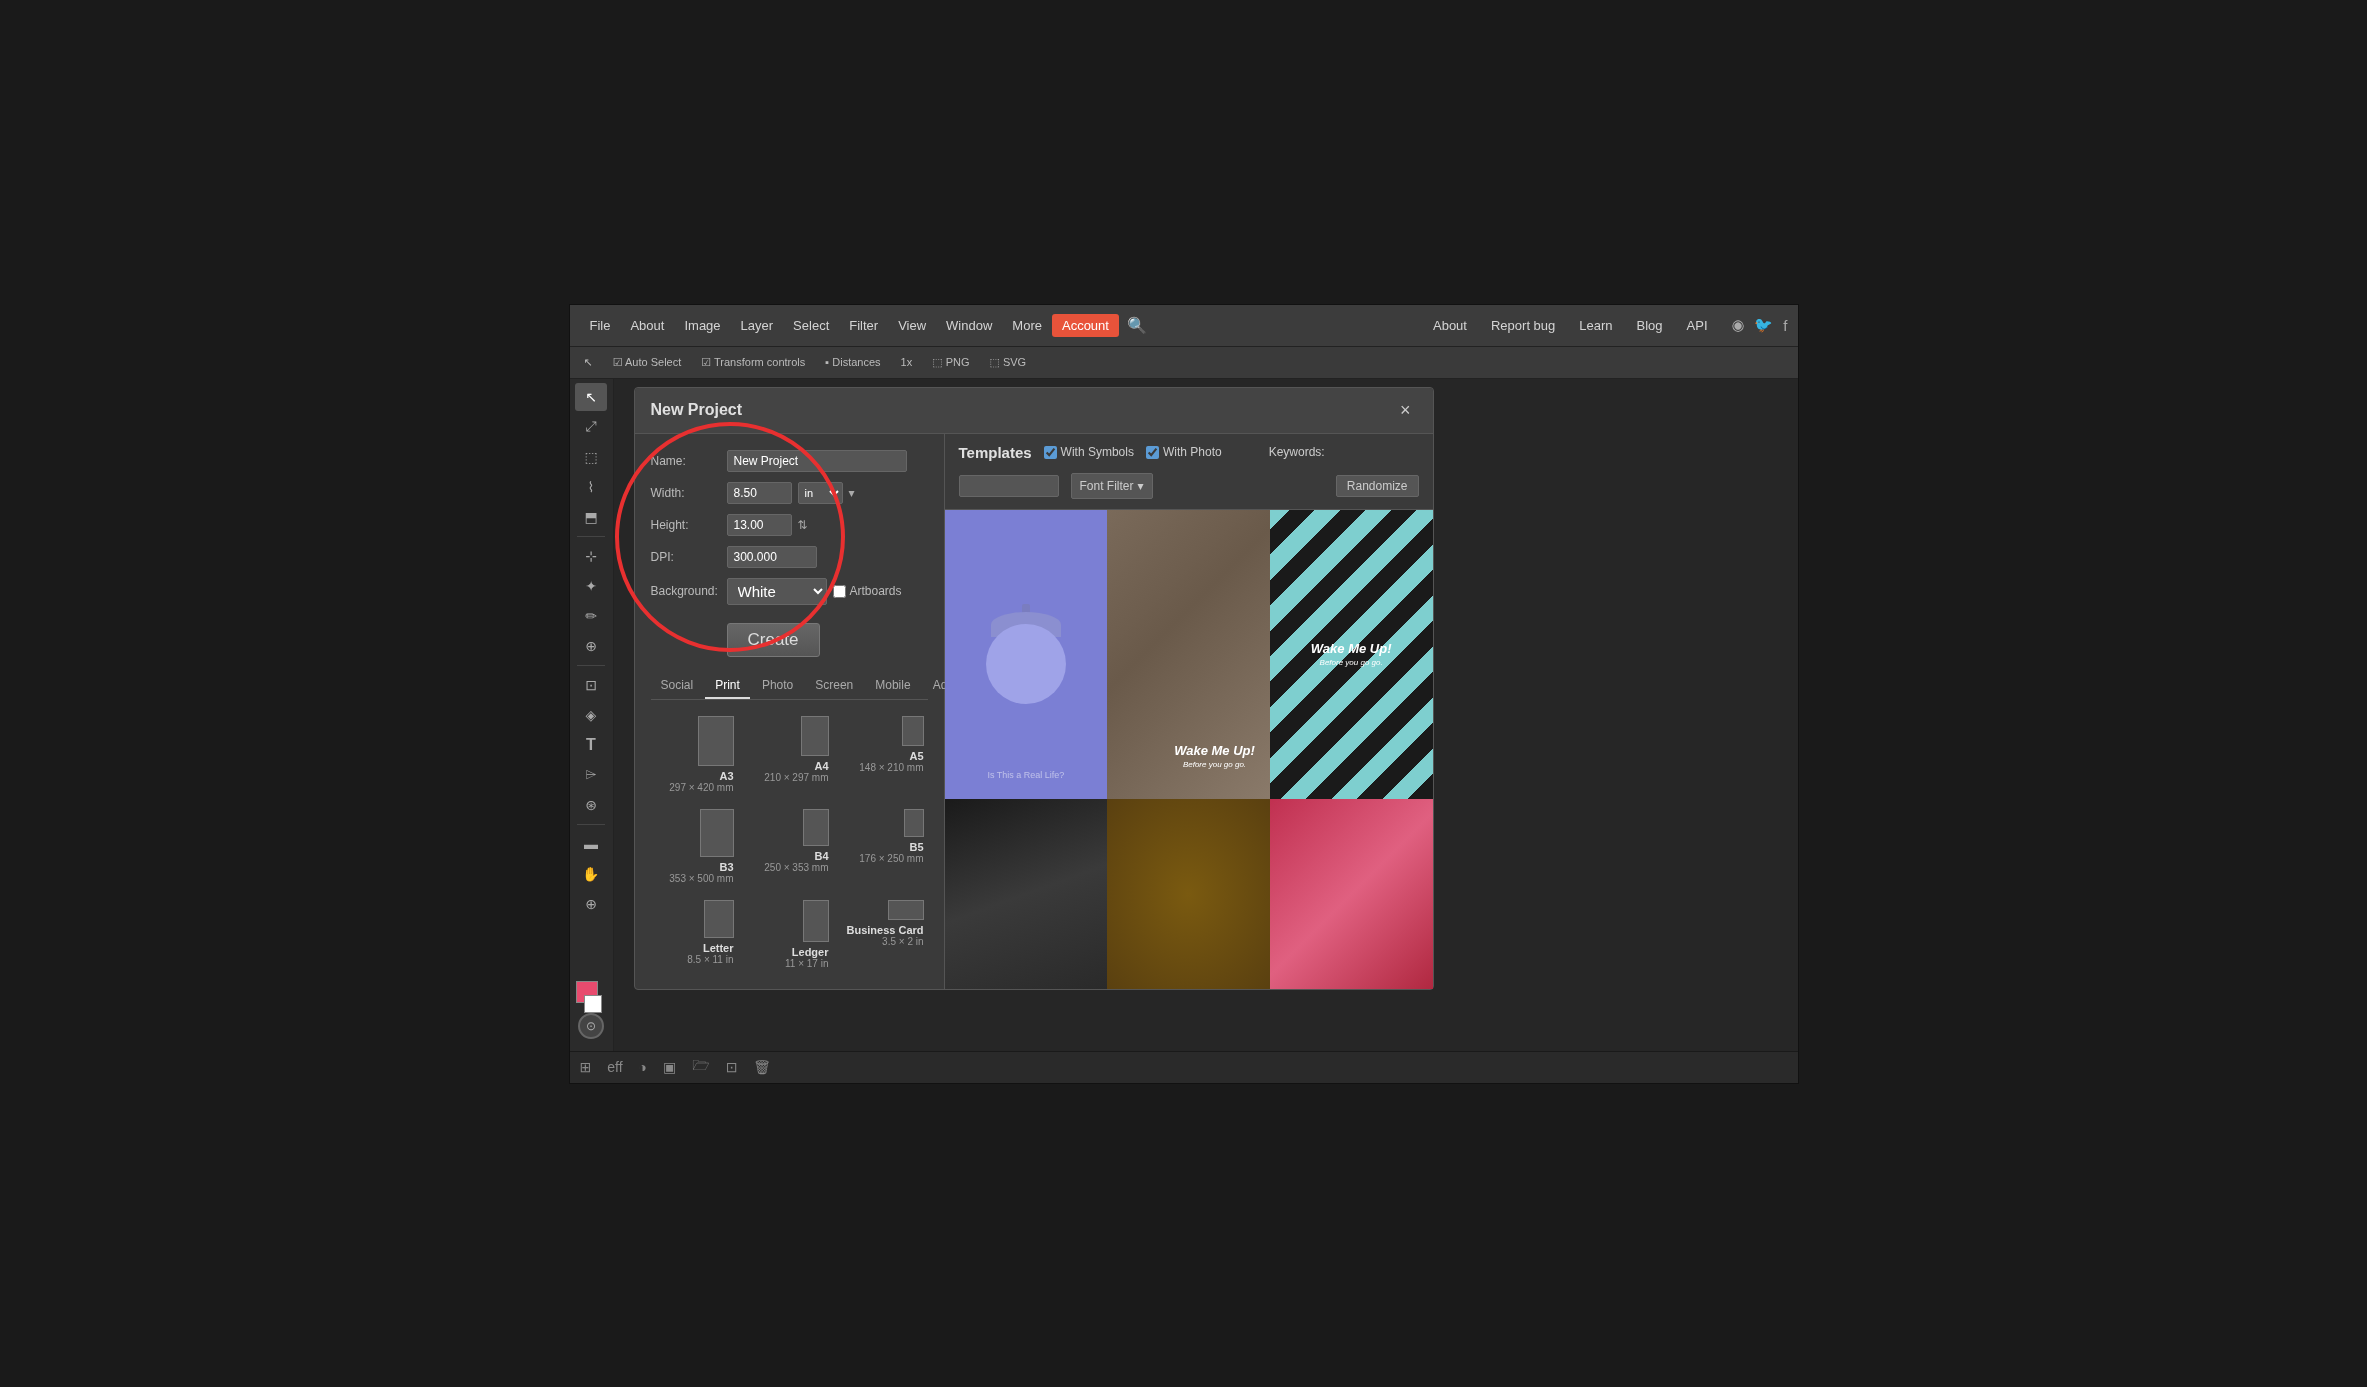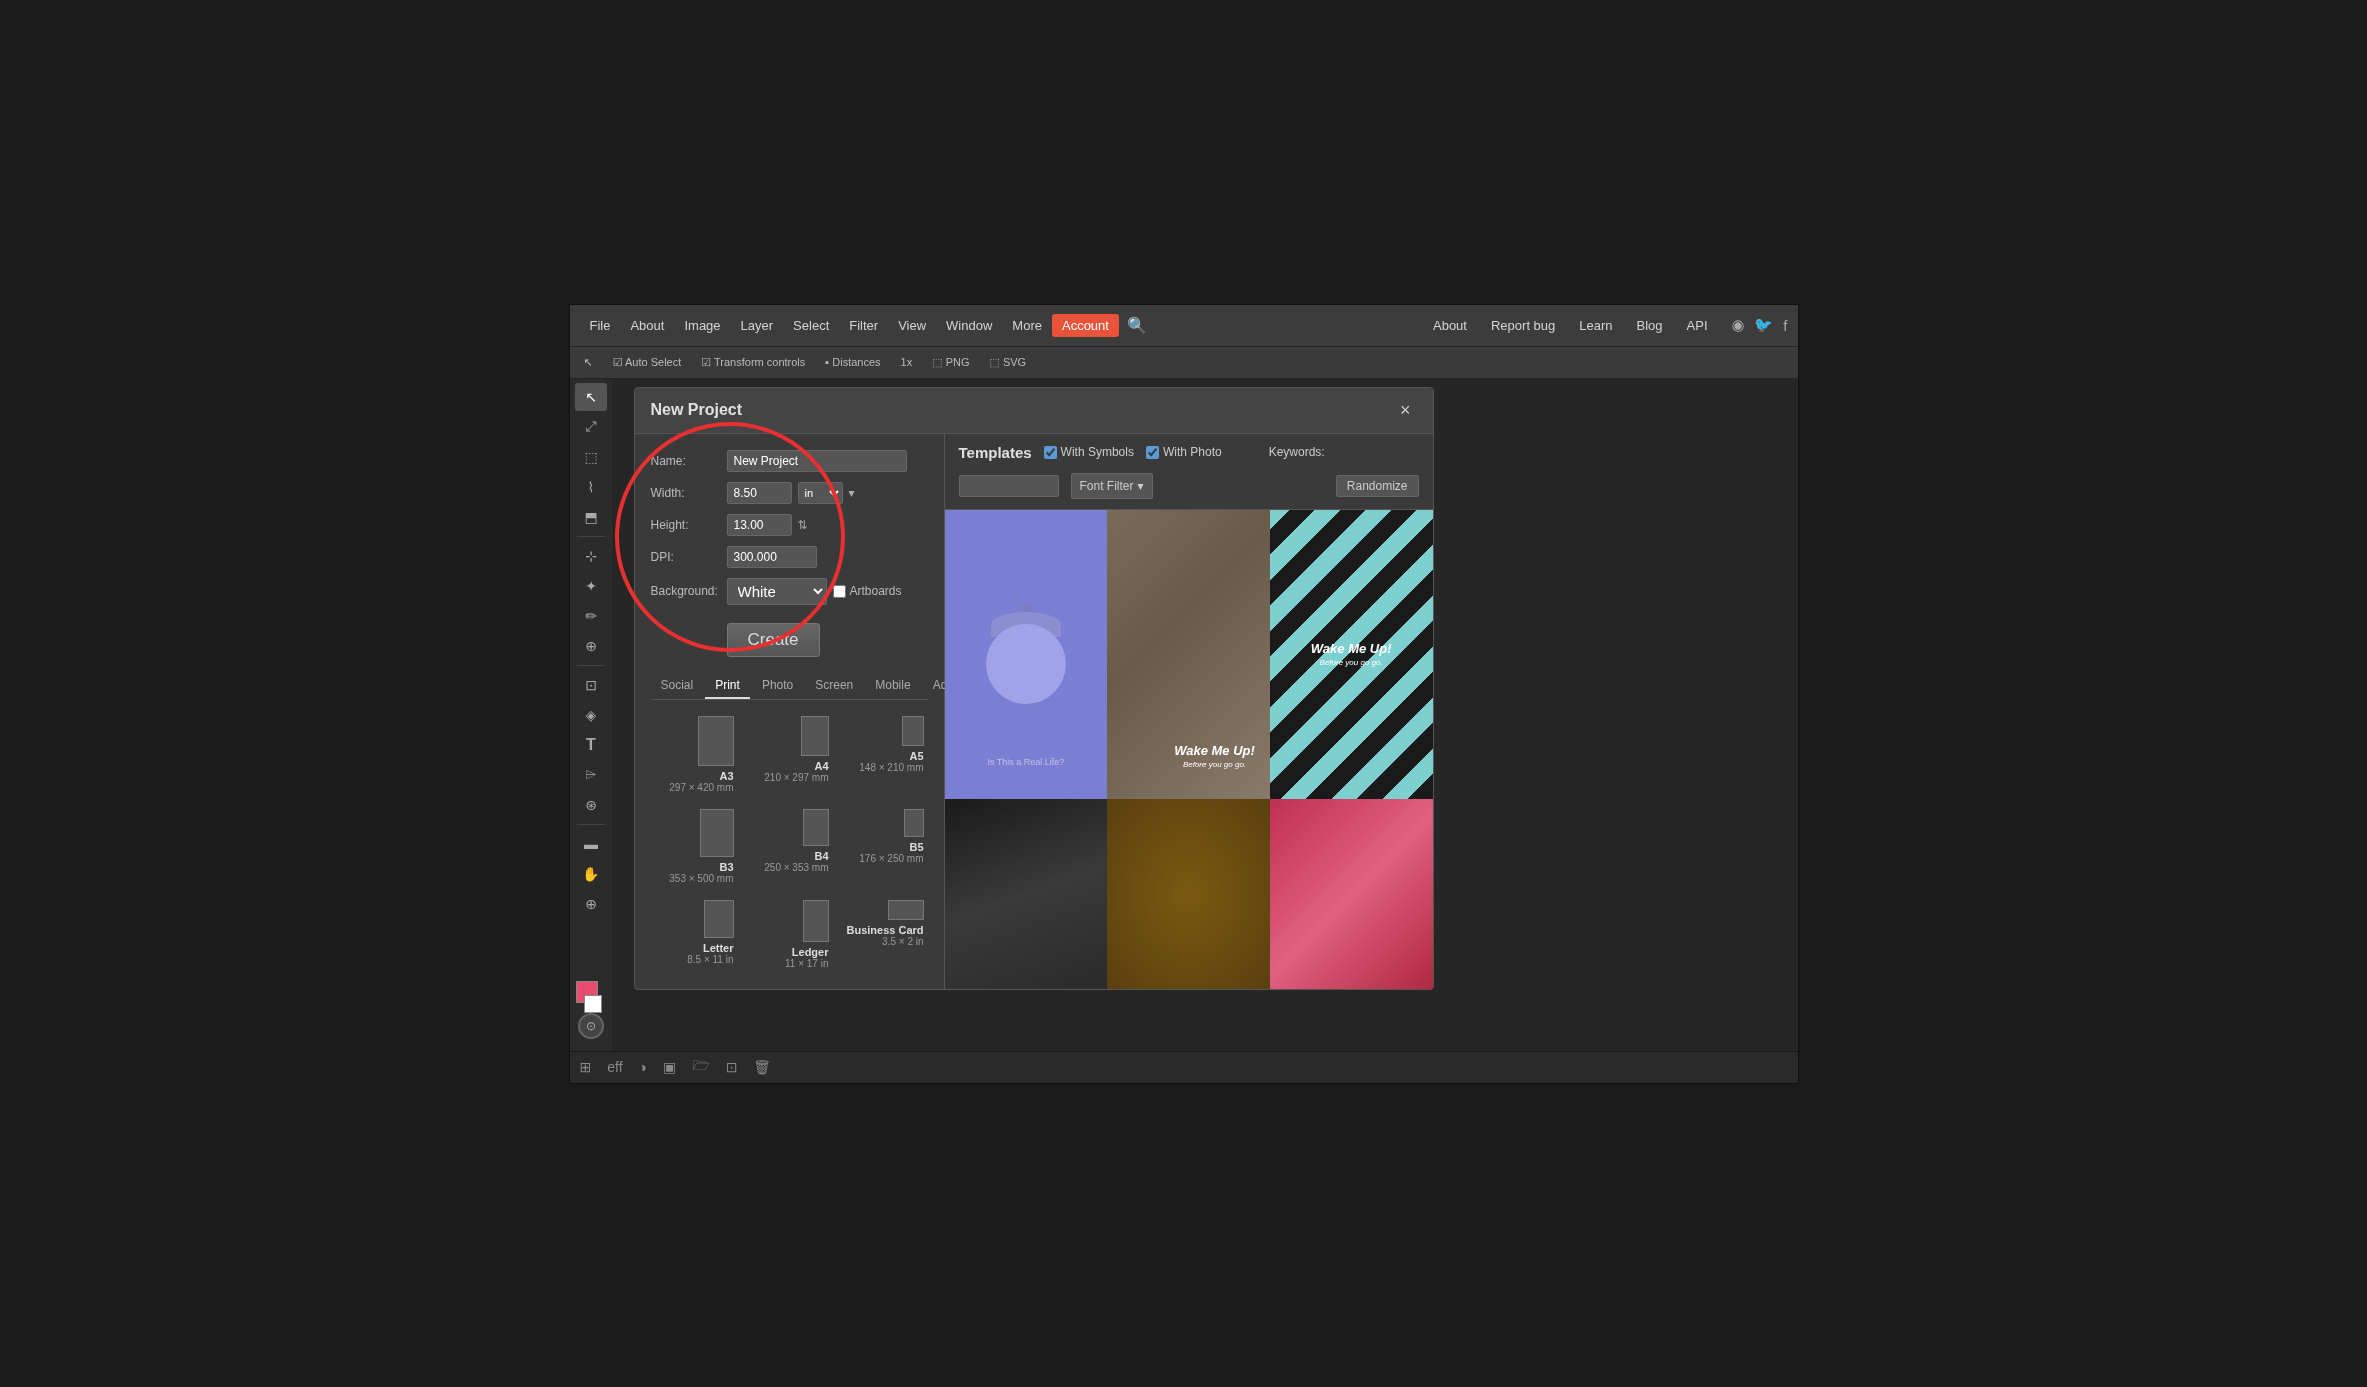--- a/index.html
+++ b/index.html
@@ -485,21 +485,21 @@
       position: absolute;
       top: 0;
       left: 50%;
       transform: translateX(-50%);
       border-radius: 2px 2px 0 0;
     }
     .tmpl-subtitle {
       color: rgba(255,255,255,0.5);
       font-size: 9px;
       position: absolute;
-      bottom: 32px;
+      bottom: 19px;
     }
 
     .tmpl-horse {
       background: #8a7a6a;
       height: 100%;
       position: relative;
       overflow: hidden;
     }
     .horse-bg {
       width: 100%;

